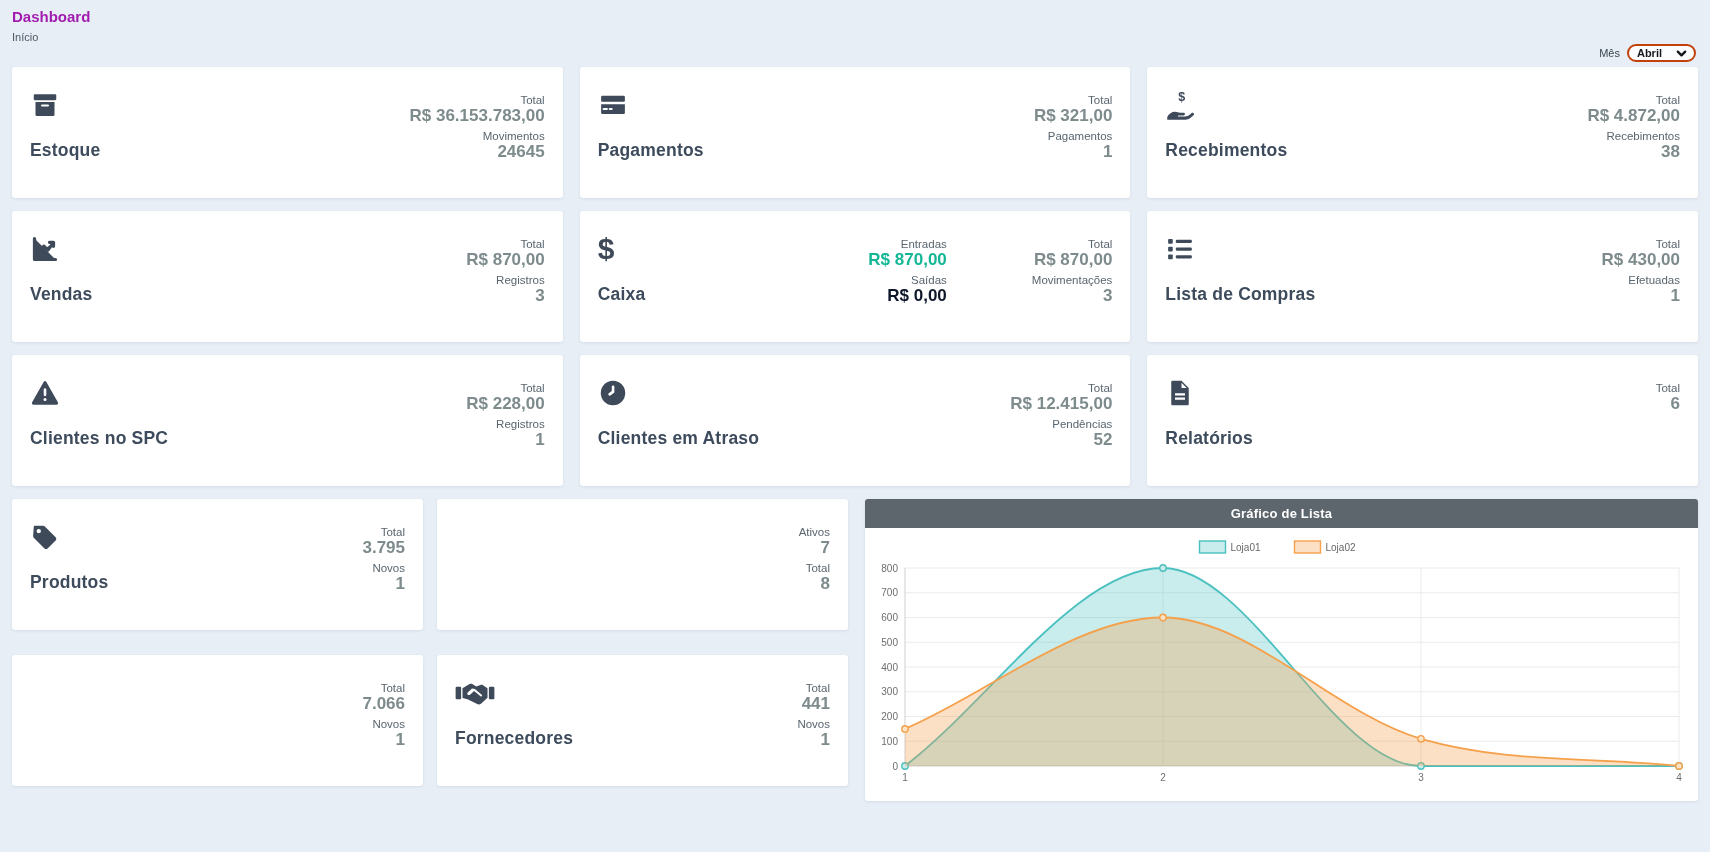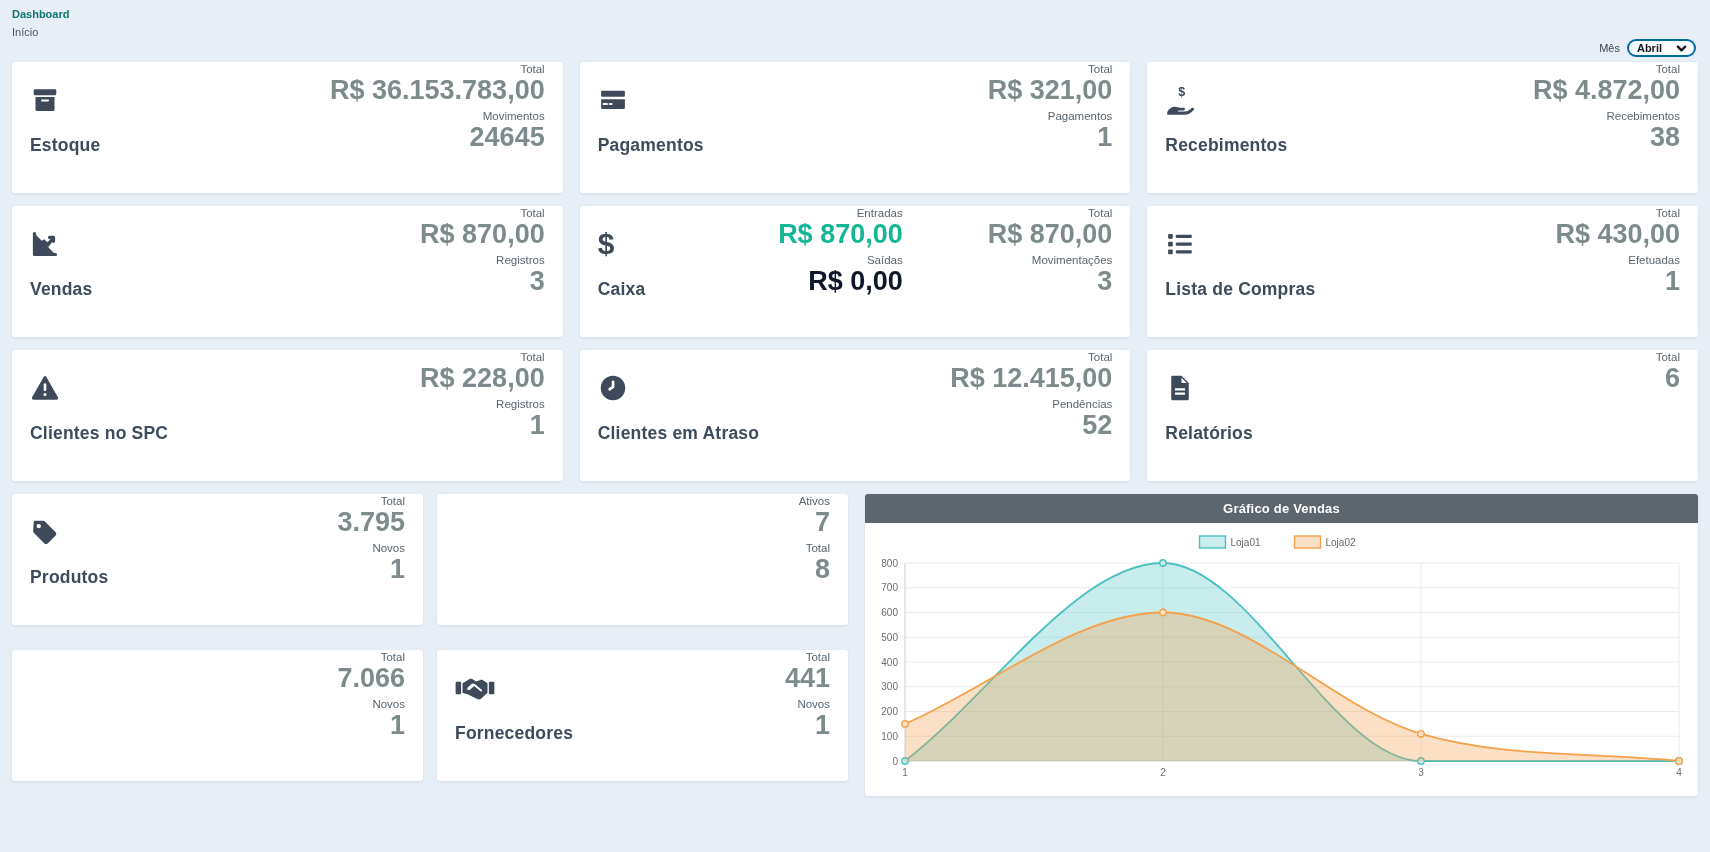--- a/index.html
+++ b/index.html
@@ -3,43 +3,43 @@
 <meta charset="utf-8">
 <style>
   html,body{margin:0;padding:0}
   body{
     width:1710px;height:852px;overflow:hidden;
     background:#e7eef6;
     font-family:"Liberation Sans",sans-serif;
     -webkit-font-smoothing:antialiased;
   }
   .page{padding:8px 12px;box-sizing:border-box}
-  .crumb-title{font-size:11px;font-weight:700;color:#0f766e}
+  .crumb-title{font-size:15px;font-weight:700;color:#a21caf}
   .crumb-sub{font-size:11px;color:#4d5762;margin-top:6px}
   .filter-row{display:flex;justify-content:flex-end;align-items:center;gap:7px;margin:0 2px 4px 0;font-size:11px;color:#3c4650;height:20px}
-  .select-pill{display:inline-flex;align-items:center;gap:14px;border:2px solid #0369a1;border-radius:10px;
+  .select-pill{display:inline-flex;align-items:center;gap:14px;border:2px solid #c2410c;border-radius:10px;
     padding:1px 7px 1px 8px;background:#fbfdff;font-weight:700;font-size:11px;color:#14181d;cursor:pointer}
   .select-pill svg{width:11px;height:11px;stroke:#14181d;stroke-width:2.6;fill:none;stroke-linecap:round;stroke-linejoin:round}
 
   .cards-row{display:flex;gap:17px;margin-bottom:13px}
   .card{
     background:#fff;border-radius:3px;box-shadow:0 1px 3px rgba(25,42,70,.09);
     height:131px;flex:1;display:flex;padding:0 18px;box-sizing:border-box;cursor:pointer
   }
   .card-left{display:flex;flex-direction:column;padding-top:23px}
   .icon{height:36px;display:flex;align-items:flex-start}
   .icon svg{height:30px;width:auto;fill:#3e4a59}
   .dollar-glyph{font-size:30px;font-weight:800;color:#3e4a59;line-height:30px;display:inline-block}
   .card-title{margin-top:14px;font-size:17.5px;font-weight:700;color:#3d4b5c;letter-spacing:.2px;white-space:nowrap}
 
-  .stats-wrap{margin-left:auto;display:flex;gap:85px;padding-top:1px}
+  .stats-wrap{margin-left:auto;display:flex;gap:85px;padding-top:27px}
   .stat-group{text-align:right}
   .stat-label{font-size:11.5px;color:#59656f;margin-top:4px;white-space:nowrap}
   .stat-label:first-child{margin-top:0}
-  .stat-value{font-size:27px;font-weight:700;color:#7e8b8c;line-height:1.15;white-space:nowrap}
+  .stat-value{font-size:17px;font-weight:700;color:#7e8b8c;line-height:1.15;white-space:nowrap}
   .stat-value.positive{color:#14b795}
   .stat-value.negative{color:#0f172a}
 
   .bottom{display:flex;gap:17px}
   .small-grid{width:836px;display:grid;grid-template-columns:1fr 1fr;column-gap:14px;row-gap:10px}
   .small-grid .card{flex:none;height:131px}
 
   .chart-card{flex:1;background:#fff;border-radius:3px;box-shadow:0 1px 3px rgba(25,42,70,.09);height:302px;overflow:hidden}
   .chart-header{height:29px;background:#5d656d;color:#fff;font-size:13px;font-weight:700;
     display:flex;align-items:center;justify-content:center;letter-spacing:.2px}
@@ -298,21 +298,21 @@
             <div class="stat-group">
               <div class="stat-label">Total</div>
               <div class="stat-value">441</div>
               <div class="stat-label">Novos</div>
               <div class="stat-value">1</div>
             </div>
           </div>
         </div>
       </div>
     <div class="chart-card">
-      <div class="chart-header">Gráfico de Vendas</div>
+      <div class="chart-header">Gráfico de Lista</div>
       <svg class="chart" id="sales-chart" viewBox="0 0 833 273">
           <line x1="40" y1="238" x2="814" y2="238" stroke="#cfcfcf" stroke-width="1"></line>
           <text x="33" y="241.5" text-anchor="end" font-size="10" fill="#6e6e6e">0</text>
           <line x1="40" y1="213.25" x2="814" y2="213.25" stroke="#ebebeb" stroke-width="1"></line>
           <text x="33" y="216.75" text-anchor="end" font-size="10" fill="#6e6e6e">100</text>
           <line x1="40" y1="188.5" x2="814" y2="188.5" stroke="#ebebeb" stroke-width="1"></line>
           <text x="33" y="192" text-anchor="end" font-size="10" fill="#6e6e6e">200</text>
           <line x1="40" y1="163.75" x2="814" y2="163.75" stroke="#ebebeb" stroke-width="1"></line>
           <text x="33" y="167.25" text-anchor="end" font-size="10" fill="#6e6e6e">300</text>
           <line x1="40" y1="139" x2="814" y2="139" stroke="#ebebeb" stroke-width="1"></line>

